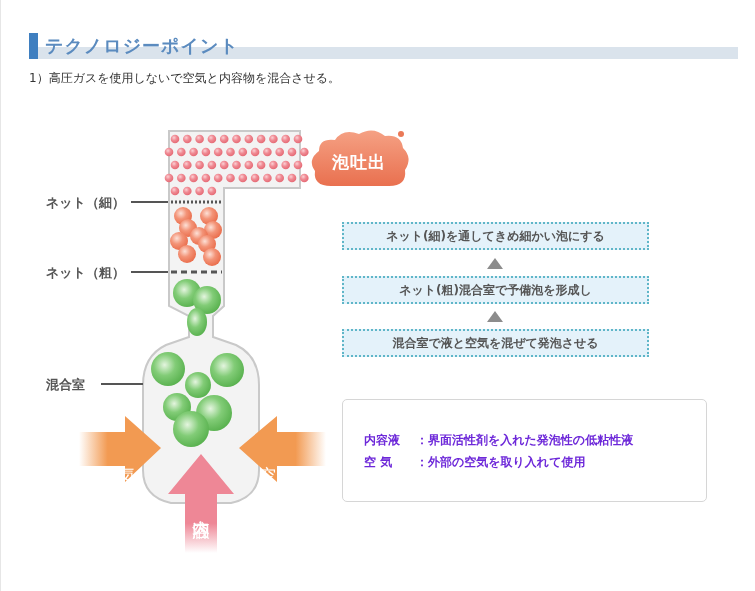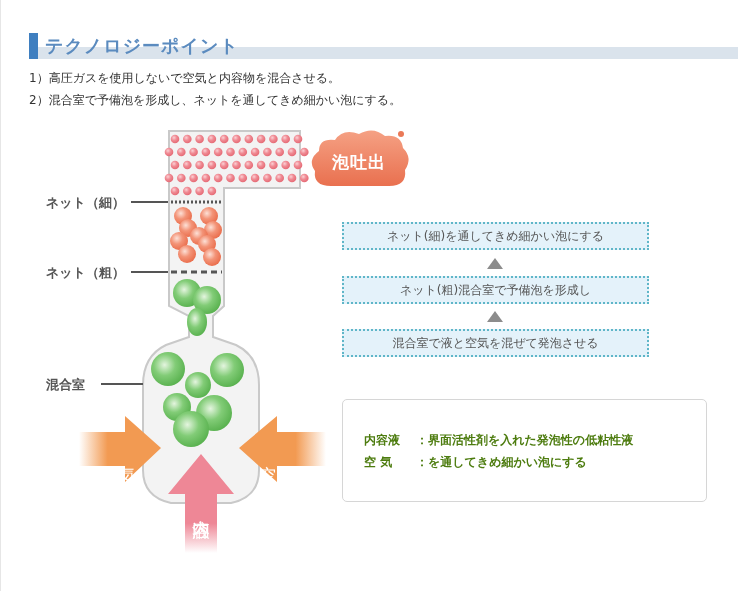--- a/index.html
+++ b/index.html
@@ -22,32 +22,32 @@
 
   .diagram { position:absolute; left:0; top:0; width:755px; height:591px; }
 
   .label {
     position:absolute; font-size:13px; font-weight:bold; color:#555; white-space:nowrap;
   }
 
   .step {
     position:absolute; left:341px; width:307px; height:28px; background:#e4f2fa;
     border:2px dotted #5fb6c8; box-sizing:border-box;
-    font-size:12px; font-weight:normal; color:#555; text-align:center; line-height:24px; white-space:nowrap;
+    font-size:12px; font-weight:bold; color:#555; text-align:center; line-height:24px; white-space:nowrap;
   }
   .tri {
     position:absolute; left:486px; width:0; height:0;
     border-left:8px solid transparent; border-right:8px solid transparent;
     border-bottom:11px solid #8c8c8c;
   }
   .info {
     position:absolute; left:341px; top:399px; width:365px; height:103px;
     border:1px solid #d6d6d6; border-radius:5px; box-sizing:border-box; background:#fff;
   }
-  .info .row { position:absolute; left:21px; font-size:12px; font-weight:bold; color:#4d7c0f; white-space:nowrap; }
+  .info .row { position:absolute; left:21px; font-size:12px; font-weight:bold; color:#6d28d9; white-space:nowrap; }
   .info .k { display:inline-block; width:52px; }
 
   .cloud-text {
     position:absolute; left:331px; top:151px; font-size:17px; color:#fff; letter-spacing:1px; white-space:nowrap; font-weight:bold;
   }
   .arrow-text {
     position:absolute; color:#fff; font-size:17px; white-space:nowrap; letter-spacing:6px;margin-top:27px;
   }
   .arrow-text.v { writing-mode:vertical-rl; letter-spacing:0; line-height:20px; font-size:18px; }
 </style>
@@ -55,21 +55,20 @@
 <body>
 
 <div class="heading">
   <div class="bar-accent"></div>
   <div class="bar-bg"></div>
   <div class="title">テクノロジーポイント</div>
 </div>
 
 <div class="intro">
   <div>1）高圧ガスを使用しないで空気と内容物を混合させる。</div>
-  <div>2）混合室で予備泡を形成し、ネットを通してきめ細かい泡にする。</div>
 </div>
 
 <svg class="diagram" width="755" height="591" viewBox="0 0 755 591">
   <defs>
     <radialGradient id="gPink" cx="0.38" cy="0.35" r="0.7">
       <stop offset="0" stop-color="#fbd0d4"></stop>
       <stop offset="0.45" stop-color="#f08b94"></stop>
       <stop offset="1" stop-color="#e46671"></stop>
     </radialGradient>
     <radialGradient id="gOrange" cx="0.38" cy="0.35" r="0.7">
@@ -214,15 +213,15 @@
 <div class="tri" style="top:258px;"></div>
 <div class="step" style="top:276px;">ネット(粗)混合室で予備泡を形成し</div>
 <div class="tri" style="top:311px;"></div>
 <div class="step" style="top:329px;">混合室で液と空気を混ぜて発泡させる</div>
 
 <div class="info">
   <div class="row" style="top:32px;">
     <span class="k">内容液</span><span>：界面活性剤を入れた発泡性の低粘性液</span>
   </div>
   <div class="row" style="top:54px;">
-    <span class="k">空 気</span><span>：を通してきめ細かい泡にする</span>
+    <span class="k">空 気</span><span>：外部の空気を取り入れて使用</span>
   </div>
 </div>
 
 </body></html>

